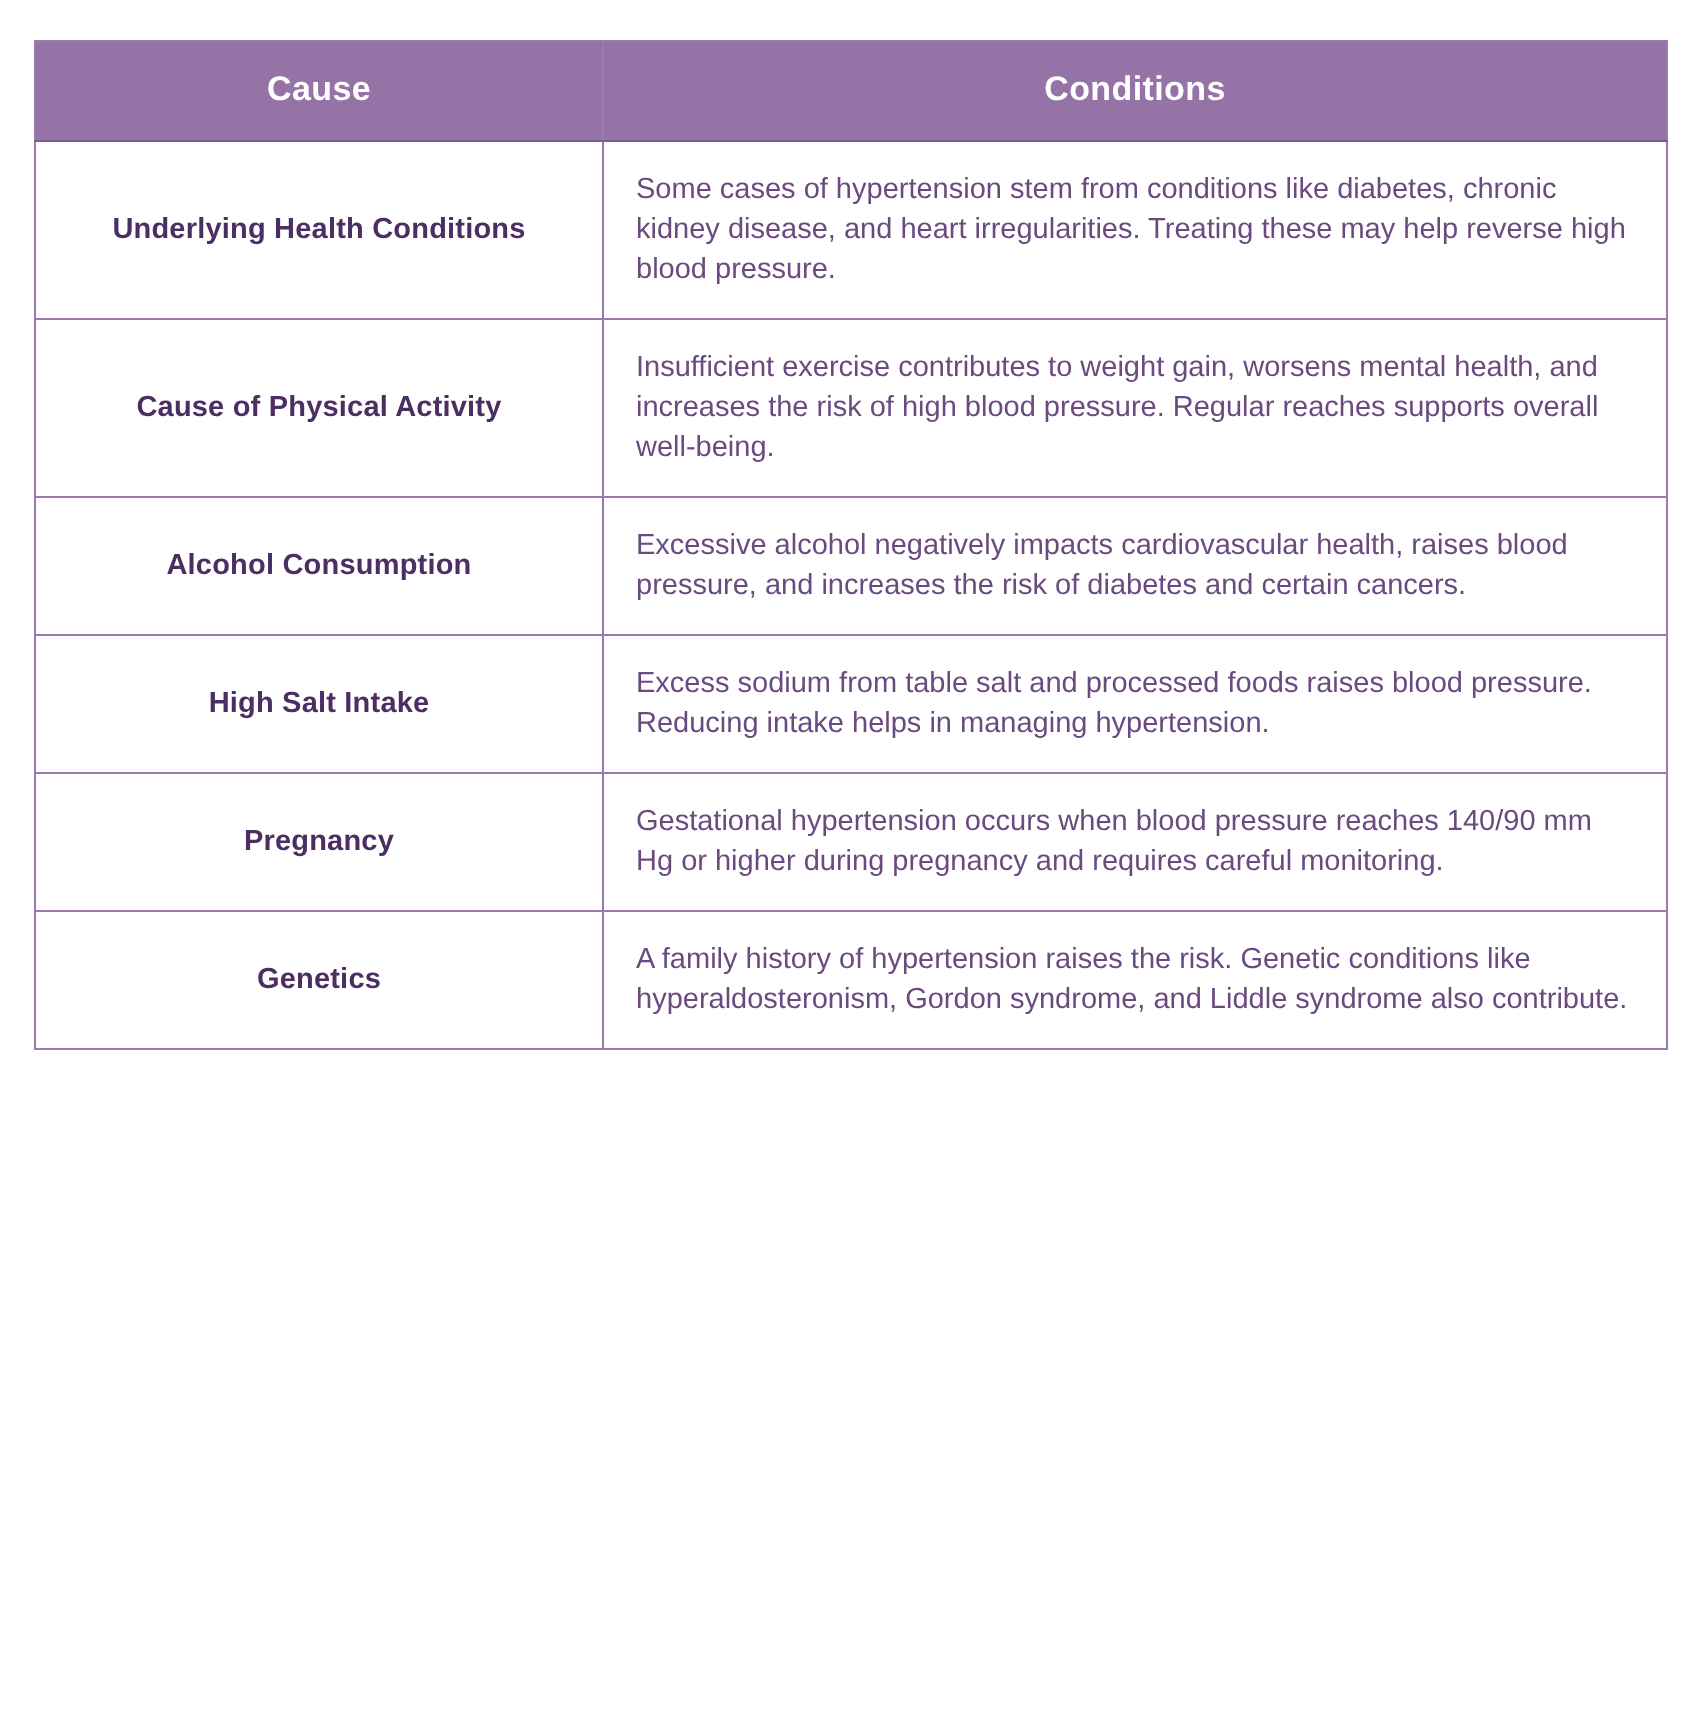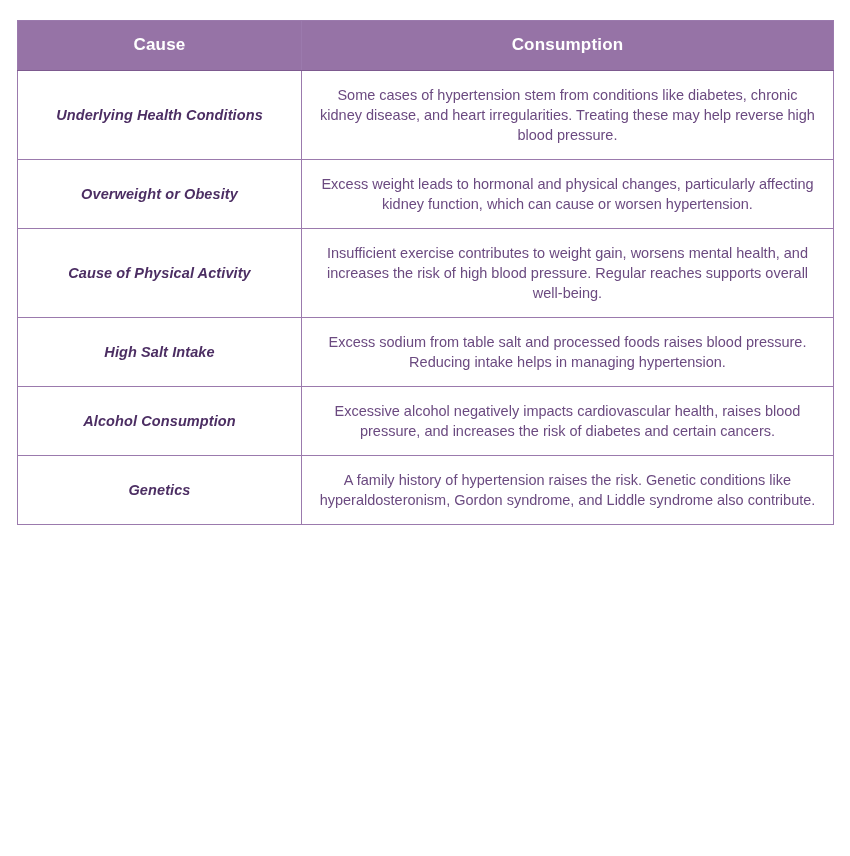--- a/index.html
+++ b/index.html
@@ -48,67 +48,66 @@
     background: #ffffff;
     padding: 14px 10px;
   }
   td.cause-cell {
     text-align: center;
     color: #4c2e63;
     font-size: 14.5px;
     font-weight: bold;
     line-height: 1.4;
     letter-spacing: 0.1px;
-    font-style: italic;
   }
   td.desc-cell {
-    text-align: center;
+    text-align: left;
     color: #6b4a80;
     font-size: 14.5px;
     font-weight: normal;
     line-height: 1.38;
     padding-left: 16px;
     padding-right: 16px;
   }
 </style>
 </head>
 <body>
 
 <div class="page">
   <table class="causes-table">
     <colgroup>
       <col class="col-cause">
       <col class="col-desc">
     </colgroup>
     <thead>
       <tr>
         <th>Cause</th>
-        <th>Consumption</th>
+        <th>Conditions</th>
       </tr>
     </thead>
     <tbody id="table-body">
         <tr>
           <td class="cause-cell">Underlying Health Conditions</td>
           <td class="desc-cell">Some cases of hypertension stem from conditions like diabetes, chronic kidney disease, and heart irregularities. Treating these may help reverse high blood pressure.</td>
         </tr>
         <tr>
-          <td class="cause-cell">Overweight or Obesity</td>
-          <td class="desc-cell">Excess weight leads to hormonal and physical changes, particularly affecting kidney function, which can cause or worsen hypertension.</td>
+          <td class="cause-cell">Cause of Physical Activity</td>
+          <td class="desc-cell">Insufficient exercise contributes to weight gain, worsens mental health, and increases the risk of high blood pressure. Regular reaches supports overall well-being.</td>
         </tr>
         <tr>
-          <td class="cause-cell">Cause of Physical Activity</td>
-          <td class="desc-cell">Insufficient exercise contributes to weight gain, worsens mental health, and increases the risk of high blood pressure. Regular reaches supports overall well-being.</td>
+          <td class="cause-cell">Alcohol Consumption</td>
+          <td class="desc-cell">Excessive alcohol negatively impacts cardiovascular health, raises blood pressure, and increases the risk of diabetes and certain cancers.</td>
         </tr>
         <tr>
           <td class="cause-cell">High Salt Intake</td>
           <td class="desc-cell">Excess sodium from table salt and processed foods raises blood pressure. Reducing intake helps in managing hypertension.</td>
         </tr>
         <tr>
-          <td class="cause-cell">Alcohol Consumption</td>
-          <td class="desc-cell">Excessive alcohol negatively impacts cardiovascular health, raises blood pressure, and increases the risk of diabetes and certain cancers.</td>
+          <td class="cause-cell">Pregnancy</td>
+          <td class="desc-cell">Gestational hypertension occurs when blood pressure reaches 140/90 mm Hg or higher during pregnancy and requires careful monitoring.</td>
         </tr>
         <tr>
           <td class="cause-cell">Genetics</td>
           <td class="desc-cell">A family history of hypertension raises the risk. Genetic conditions like hyperaldosteronism, Gordon syndrome, and Liddle syndrome also contribute.</td>
         </tr>
       </tbody>
   </table>
 </div>
 
 </body></html>

